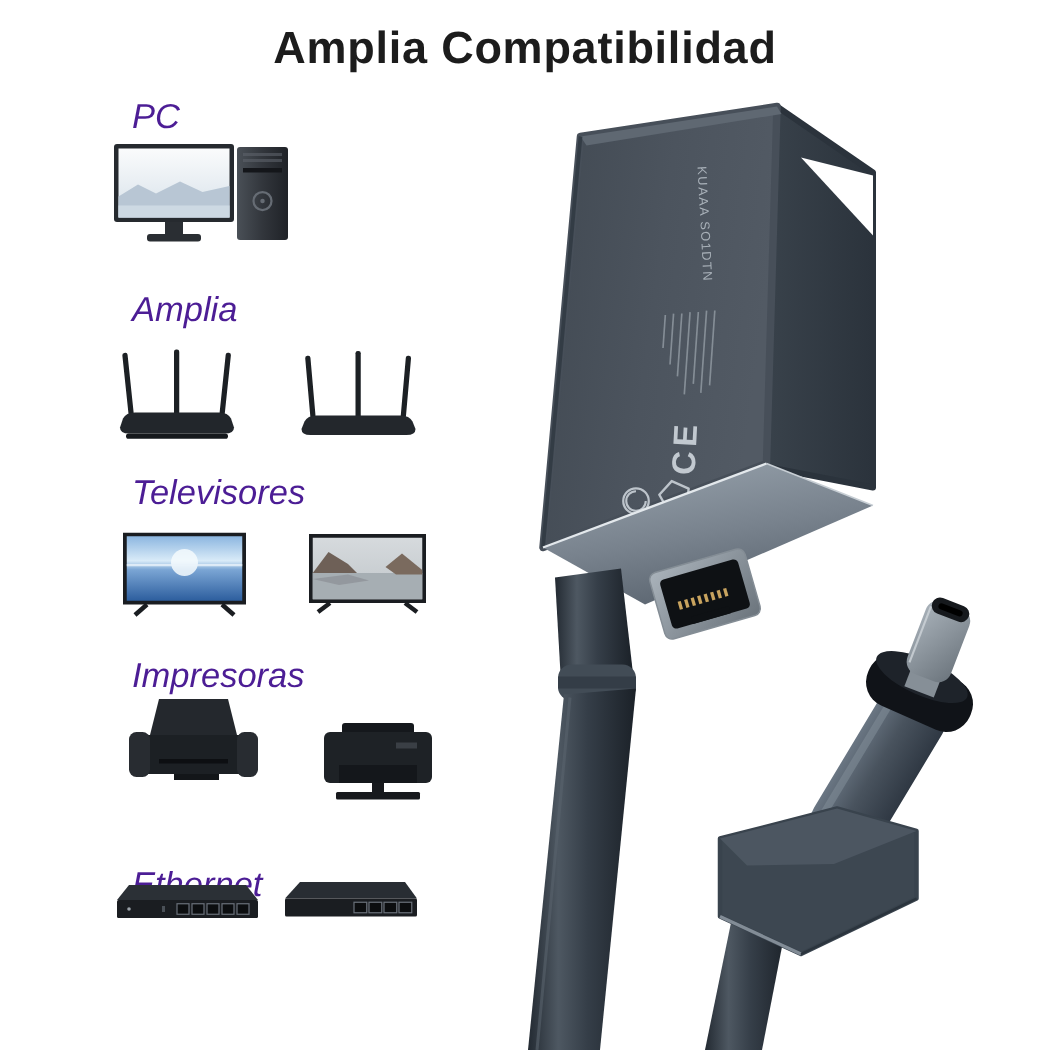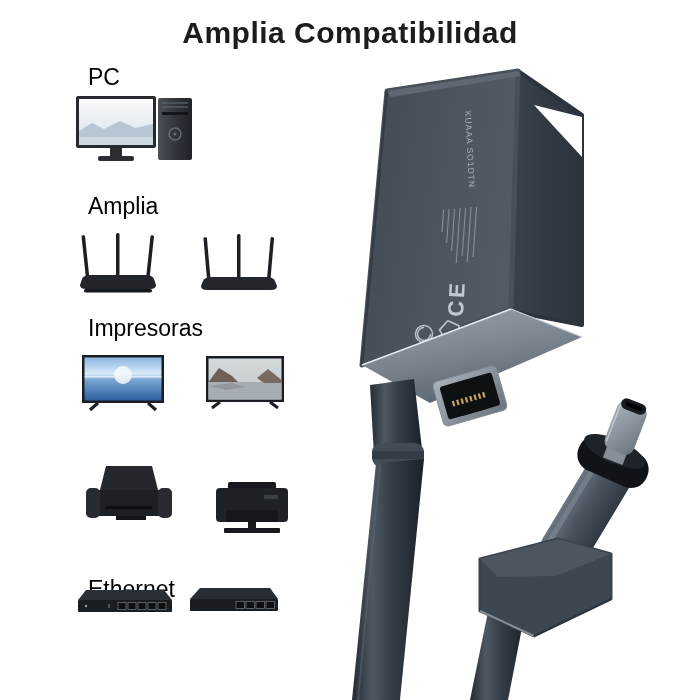--- a/index.html
+++ b/index.html
@@ -1,20 +1,20 @@
 <!DOCTYPE html>
 <html><head>
 <meta charset="utf-8">
 <style>
   html,body{margin:0;padding:0;}
   body{font-family:"Liberation Sans", sans-serif;background:#ffffff;}
   #stage{position:relative;width:700px;height:700px;background:#ffffff;overflow:hidden;}
   .title{position:absolute;top:16px;left:0;width:700px;text-align:center;
          font-size:30px;font-weight:bold;color:#1c1c1c;letter-spacing:.5px;}
-  .sec-label{position:absolute;left:88px;font-size:23px;color:#000000;}
+  .sec-label{position:absolute;left:88px;font-size:23px;color:#4c1d95;font-style:italic;}
   .icon{position:absolute;}
 </style>
 </head>
 <body>
 
 <div id="stage">
 
   <div class="title">Amplia Compatibilidad</div>
 
   <div class="sec-label" style="top:64px;">PC</div>
@@ -57,21 +57,21 @@
     <path d="M4,50 Q6,46 12,46 L68,46 Q74,46 76,50 L78,56 Q78,60 72,60 L8,60 Q2,60 2,56 Z" fill="#22262b"></path>
     <rect x="6" y="60" width="68" height="3.5" rx="1.7" fill="#15181c"></rect>
   </svg>
   <svg class="icon" style="left:198px;top:229px;" width="82" height="68" viewBox="0 0 82 68">
     <rect x="9" y="8" width="3.5" height="42" rx="1.5" fill="#1c2024" transform="rotate(-5 11 50)"></rect>
     <rect x="39" y="5" width="3.5" height="45" rx="1.5" fill="#1c2024"></rect>
     <rect x="69" y="8" width="3.5" height="42" rx="1.5" fill="#1c2024" transform="rotate(5 71 50)"></rect>
     <path d="M5,52 Q7,48 13,48 L69,48 Q75,48 77,52 L79,57 Q79,61 73,61 L9,61 Q3,61 3,57 Z" fill="#23272c"></path>
   </svg>
 
-  <div class="sec-label" style="top:315px;">Impresoras</div>
+  <div class="sec-label" style="top:315px;">Televisores</div>
   <svg class="icon" style="left:82px;top:355px;" width="82" height="58" viewBox="0 0 82 58">
     <defs>
       <linearGradient id="ocean" x1="0" y1="0" x2="0" y2="1">
         <stop offset="0" stop-color="#8cb6e0"></stop>
           <stop offset="0.38" stop-color="#d9ebf8"></stop>
         <stop offset="0.52" stop-color="#7aa5d4"></stop>
           <stop offset="1" stop-color="#2d5e9e"></stop>
       </linearGradient>
     </defs>
     <rect x="0" y="0" width="82" height="48" fill="#1a1d21"></rect>
@@ -91,20 +91,21 @@
     <rect x="0" y="0" width="78" height="46" fill="#1a1d21"></rect>
     <rect x="2.5" y="2.5" width="73" height="41" fill="url(#canSky)"></rect>
     <rect x="2.5" y="26" width="73" height="17.5" fill="#a6aeb3"></rect>
     <path d="M2.5,26 L13,12 L26,20 L32,26 Z" fill="#6e6057"></path>
     <path d="M75.5,24 L62,13 L51,22 L58,27 L75.5,27 Z" fill="#7a6a5e"></path>
     <path d="M2.5,30 L26,27 L40,31 L20,34 Z" fill="#8e9298" opacity=".8"></path>
     <path d="M14,46 L6,52" stroke="#1a1d21" stroke-width="3"></path>
     <path d="M64,46 L72,52" stroke="#1a1d21" stroke-width="3"></path>
   </svg>
 
+  <div class="sec-label" style="top:437px;">Impresoras</div>
   <svg class="icon" style="left:86px;top:466px;" width="86" height="62" viewBox="0 0 86 62">
     <polygon points="20,0 66,0 72,24 14,24" fill="#24282d"></polygon>
     <rect x="0" y="24" width="86" height="26" rx="4" fill="#1c2024"></rect>
     <rect x="0" y="22" width="14" height="30" rx="5" fill="#282c31"></rect>
     <rect x="72" y="22" width="14" height="30" rx="5" fill="#282c31"></rect>
     <rect x="20" y="40" width="46" height="3" fill="#0d0f12"></rect>
     <rect x="30" y="50" width="30" height="4" fill="#131619"></rect>
   </svg>
   <svg class="icon" style="left:216px;top:480px;" width="72" height="56" viewBox="0 0 72 56">
     <rect x="12" y="2" width="48" height="9" rx="2" fill="#15181c"></rect>

